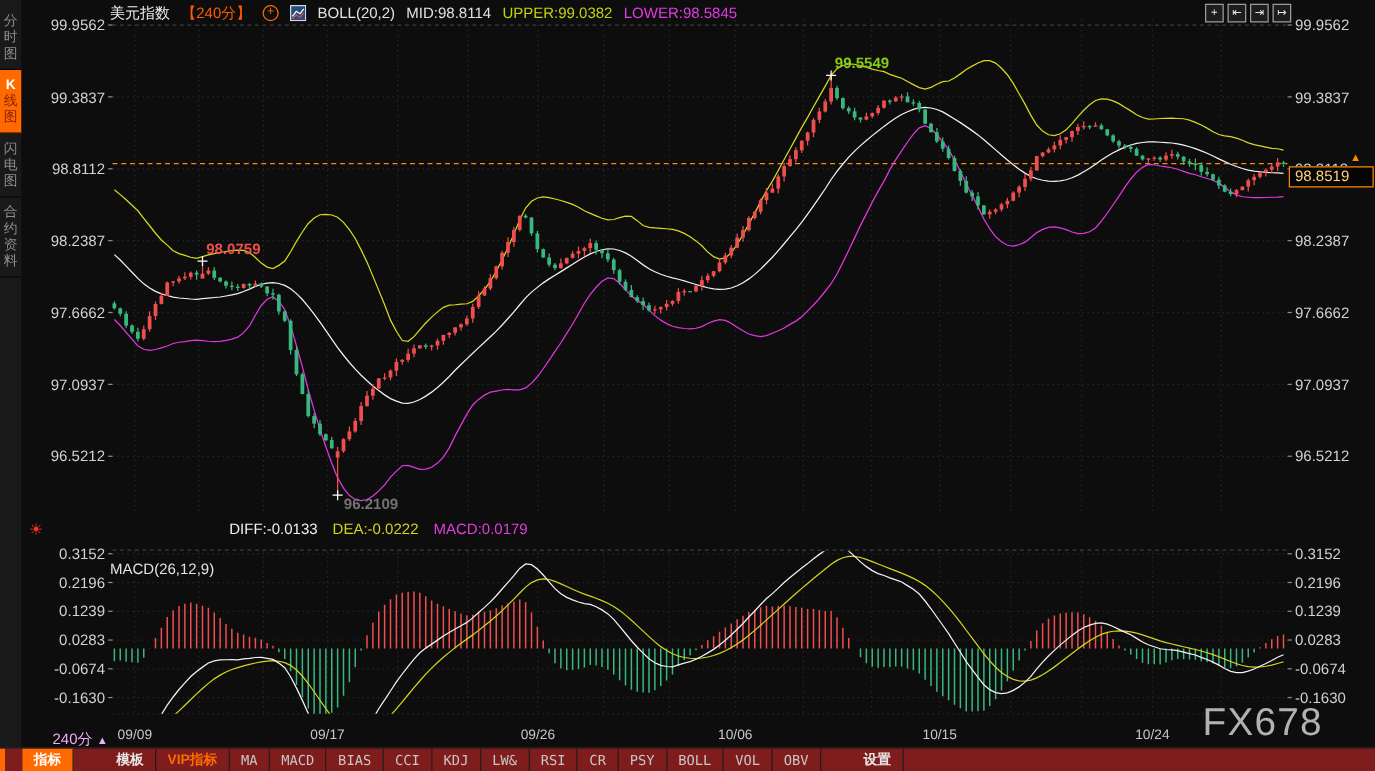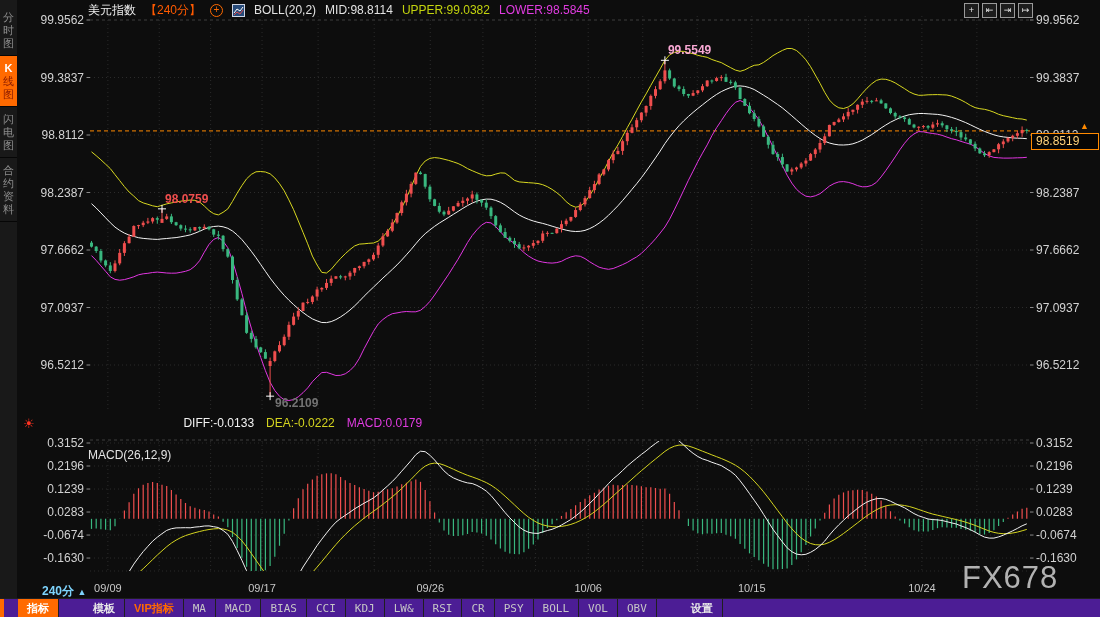--- a/index.html
+++ b/index.html
@@ -46,27 +46,27 @@
   #price-tag{position:absolute;left:1031px;width:62px;height:15px;border:1px solid #ff8a00;background:#050505;
              color:#ffd27a;font-size:12px;line-height:15px;padding-left:4px;z-index:5;}
   #price-arrow{position:absolute;left:1080px;color:#ff8a00;font-size:9px;z-index:5;}
 
   
   .ann{position:absolute;font-size:12px;font-weight:bold;z-index:5;white-space:nowrap;}
 
   
   #dates-row{position:absolute;left:0;top:582px;width:916px;height:14px;z-index:4;}
   .date-label{position:absolute;top:0;transform:translateX(-50%);color:#c8c8c8;font-size:11px;}
-  #interval-badge{position:absolute;left:42px;top:583px;color:#7dd3fc;font-size:12px;font-weight:bold;z-index:6;cursor:pointer;}
+  #interval-badge{position:absolute;left:42px;top:583px;color:#f0abfc;font-size:12px;font-weight:normal;z-index:6;cursor:pointer;}
   #interval-badge .arr{font-size:9px;}
 
   #watermark{position:absolute;left:962px;top:560px;font-size:31px;color:#b2b2b2;letter-spacing:1px;z-index:4;}
 
   
-  #toolbar{position:absolute;left:0;bottom:0;width:1100px;height:19px;background:#4c1d95;
+  #toolbar{position:absolute;left:0;bottom:0;width:1100px;height:19px;background:#7f1d1d;
            border-top:1px solid #1f1f1f;display:flex;align-items:stretch;z-index:8;box-sizing:border-box;}
   #toolbar-accent{width:4px;background:#ff6a00;margin-right:14px;}
   .tb-item{padding:1px 9px 0;font-size:11px;color:#c6c6c6;border-right:1px solid #1f1f1f;
            line-height:17px;cursor:pointer;white-space:nowrap;}
   .tb-item.mono{font-family:"DejaVu Sans Mono",monospace;}
   .tb-item.active{background:#ff6a00;color:#ffffff;font-weight:bold;}
   .tb-item.vip{color:#ff6a00;font-weight:bold;}
   .tb-item.plain{color:#e8e8e8;font-weight:bold;padding-left:34px;}
 </style>
 </head>
@@ -863,21 +863,21 @@
     <span class="m-macd">MACD:0.0179</span>
   </div>
 
   <div id="live-icon">☀</div>
 
   <div id="price-tag" style="top: 132.912px;">98.8519</div>
   <div id="price-arrow" style="top: 120.912px;">▲</div>
 
   <div id="annotations">
       <div class="ann" style="color: rgb(239, 78, 78); left: 165px; top: 191.851px;">98.0759</div>
-      <div class="ann" style="color: #f9a8d4; left: 667.9px; top: 43.3052px;">99.5549</div>
+      <div class="ann" style="color: #84cc16; left: 667.9px; top: 43.3052px;">99.5549</div>
       <div class="ann" style="color: #737373; left: 275.1px; top: 396px;">96.2109</div>
     </div>
 
   <div id="dates-row">
       <div class="date-label" style="left: 107.86px;">09/09</div>
       <div class="date-label" style="left: 262.02px;">09/17</div>
       <div class="date-label" style="left: 430.28px;">09/26</div>
       <div class="date-label" style="left: 588.2px;">10/06</div>
       <div class="date-label" style="left: 751.76px;">10/15</div>
       <div class="date-label" style="left: 921.9px;">10/24</div>

